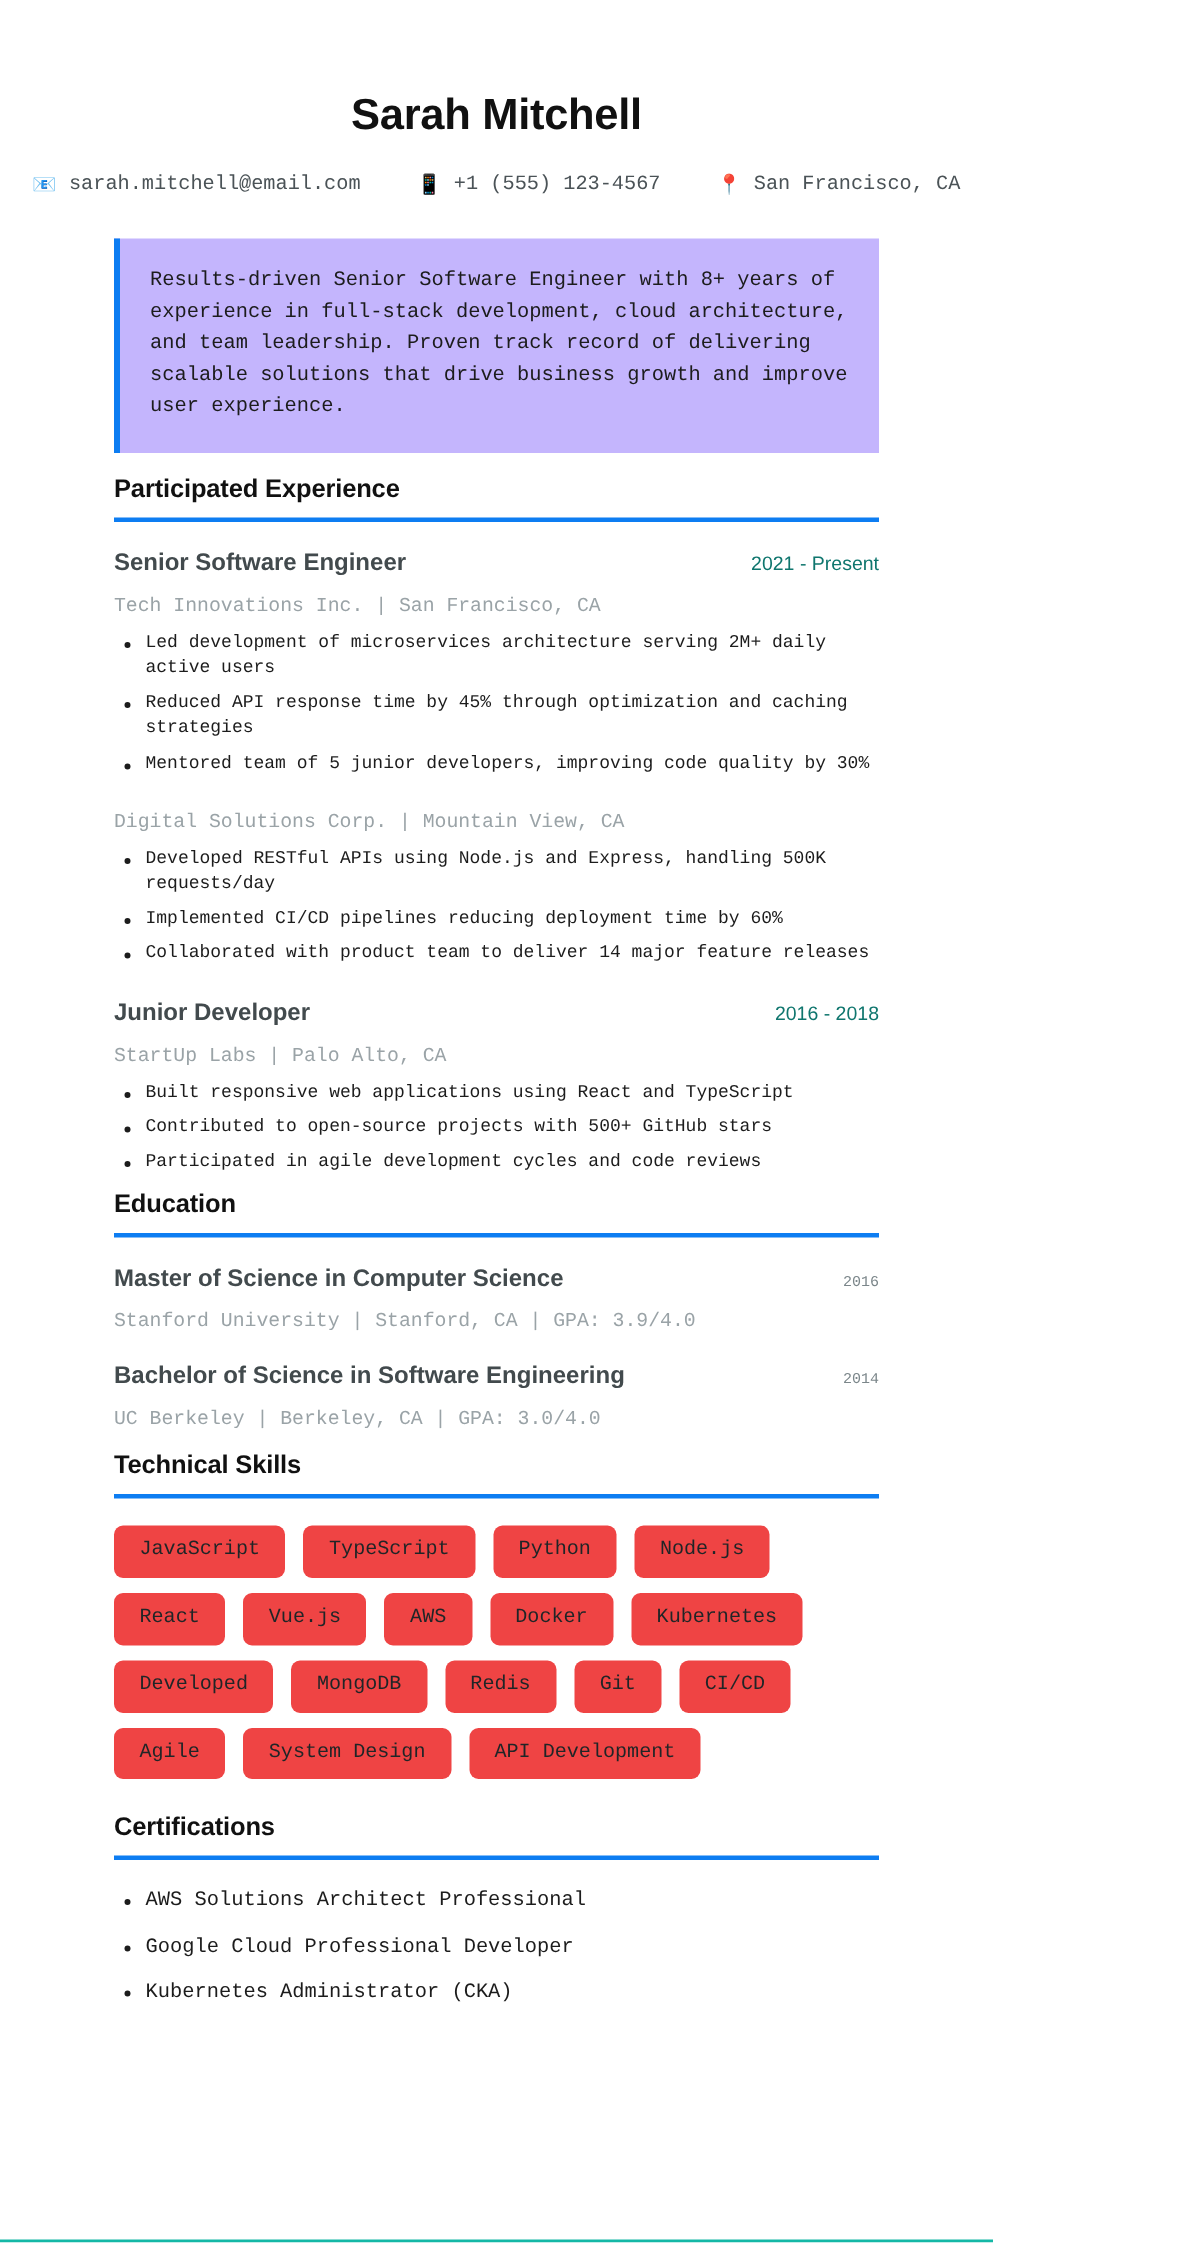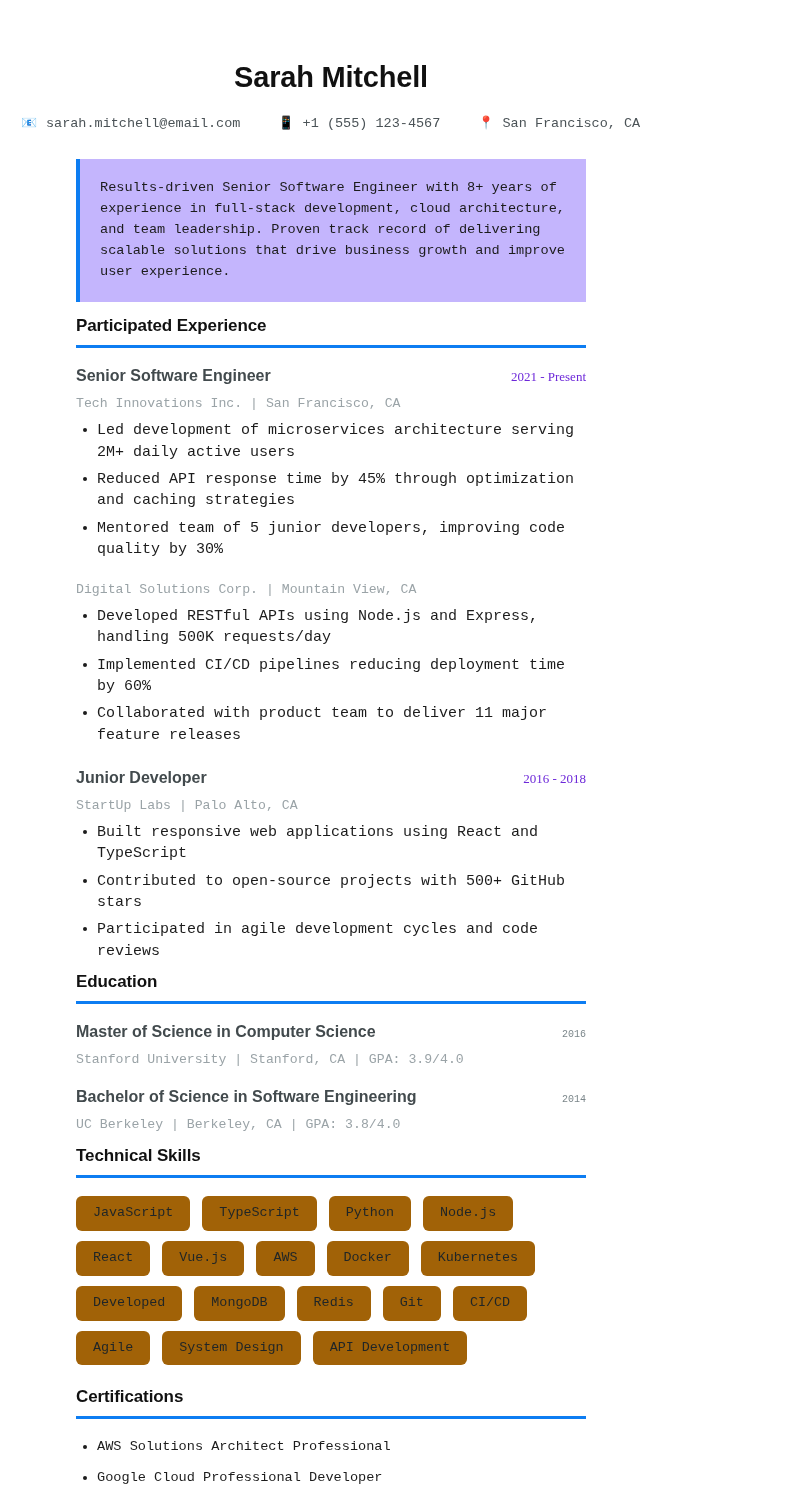--- a/index.html
+++ b/index.html
@@ -104,41 +104,41 @@
   }
   .entry-title {
     font-family: "Liberation Sans", sans-serif;
     font-weight: bold;
     font-size: 16px;
     color: #424a4d;
     margin: 0;
     line-height: 1.2;
   }
   .entry-date {
-    font-family: Liberation Serif, serif;
+    font-family: Liberation Sans, sans-serif;
     font-size: 13px;
-    color: #6d28d9;
+    color: #0f766e;
     white-space: nowrap;
     flex-shrink: 0;
   }
   .entry-sub {
     font-family: "Liberation Mono", monospace;
     font-size: 13.2px;
     color: #9aa3a7;
     margin: 11px 0 9px 0;
   }
   ul.bullets {
     margin: 0;
     padding: 0 0 0 19px;
     list-style: none;
   }
   ul.bullets li {
     position: relative;
     font-family: "Liberation Mono", monospace;
-    font-size: 15px;
+    font-size: 12px;
     line-height: 1.42;
     color: #1c1c1c;
     margin-bottom: 6px;
     padding-left: 2px;
   }
   ul.bullets li:last-child { margin-bottom: 0; }
   ul.bullets li::before {
     content: "";
     position: absolute;
     left: -12px;
@@ -176,21 +176,21 @@
   }
 
   
   .skills-wrap {
     display: flex;
     flex-wrap: wrap;
     gap: 10px 12px;
     margin-bottom: 22px;
   }
   .skill-tag {
-    background: #a16207;
+    background: #ef4444;
     border-radius: 6px;
     padding: 9px 17px;
     font-family: "Liberation Mono", monospace;
     font-size: 13.4px;
     color: #1f2527;
     line-height: 1.25;
     white-space: nowrap;
   }
 
   
@@ -263,21 +263,21 @@
           <li>Reduced API response time by 45% through optimization and caching strategies</li>
           <li>Mentored team of 5 junior developers, improving code quality by 30%</li>
         </ul>
       </div>
 
       <div class="entry">
         <div class="entry-sub">Digital Solutions Corp. | Mountain View, CA</div>
         <ul class="bullets">
           <li>Developed RESTful APIs using Node.js and Express, handling 500K requests/day</li>
           <li>Implemented CI/CD pipelines reducing deployment time by 60%</li>
-          <li>Collaborated with product team to deliver 11 major feature releases</li>
+          <li>Collaborated with product team to deliver 14 major feature releases</li>
         </ul>
       </div>
 
       <div class="entry">
         <div class="entry-head">
           <h3 class="entry-title">Junior Developer</h3>
           <span class="entry-date">2016 - 2018</span>
         </div>
         <div class="entry-sub">StartUp Labs | Palo Alto, CA</div>
         <ul class="bullets">
@@ -298,21 +298,21 @@
           <span class="edu-date">2016</span>
         </div>
         <div class="edu-sub">Stanford University | Stanford, CA | GPA: 3.9/4.0</div>
       </div>
 
       <div class="edu-entry">
         <div class="entry-head">
           <h3 class="edu-title">Bachelor of Science in Software Engineering</h3>
           <span class="edu-date">2014</span>
         </div>
-        <div class="edu-sub">UC Berkeley | Berkeley, CA | GPA: 3.8/4.0</div>
+        <div class="edu-sub">UC Berkeley | Berkeley, CA | GPA: 3.0/4.0</div>
       </div>
     </div>
 
     <div class="section">
       <h2 class="section-title">Technical Skills</h2>
       <div class="section-rule"></div>
       <div class="skills-wrap">
         <span class="skill-tag">JavaScript</span>
         <span class="skill-tag">TypeScript</span>
         <span class="skill-tag">Python</span>

